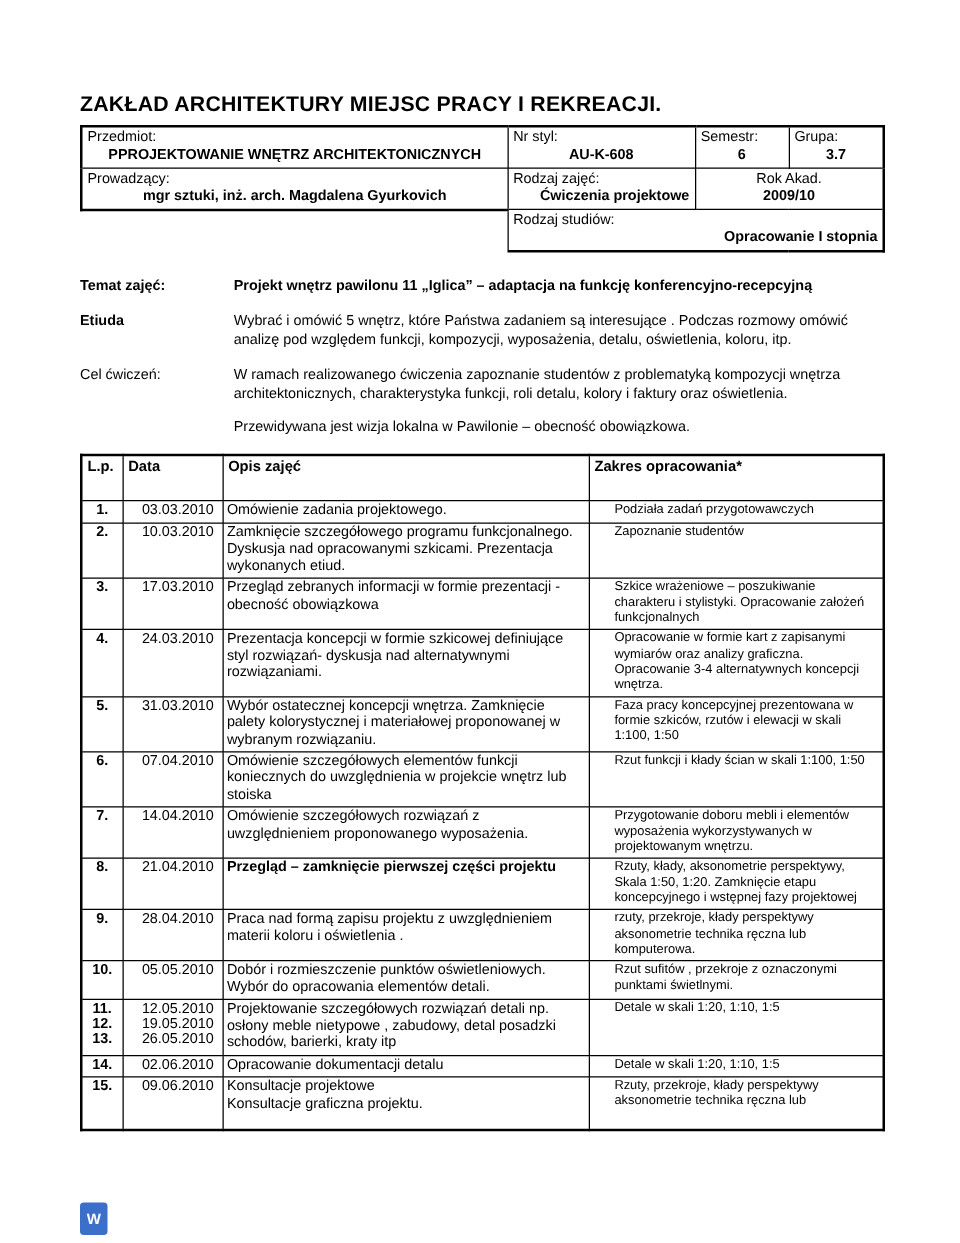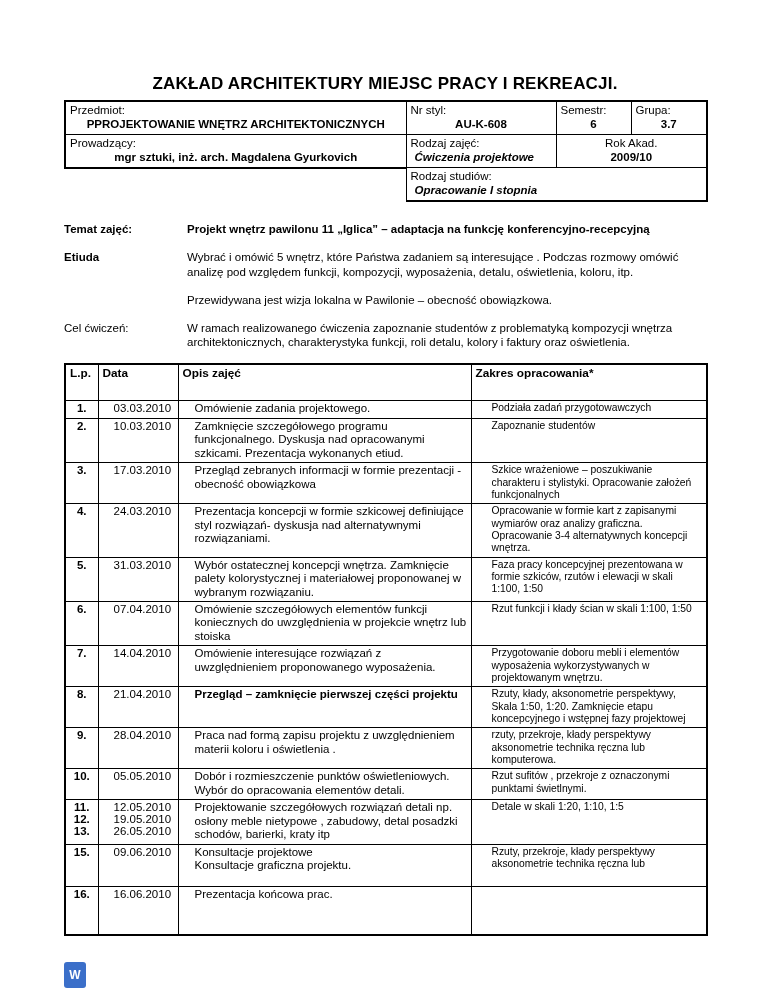--- a/index.html
+++ b/index.html
@@ -3,47 +3,47 @@
 <meta charset="utf-8">
 <style>
   html,body{margin:0;padding:0;}
   body{
     width:768px;height:994px;background:#ffffff;color:#000;
     font-family:"Liberation Sans","DejaVu Sans",sans-serif;
     position:relative;overflow:hidden;
   }
   .page{padding:74px 62px 0 64px;}
   .doc-title{
-    font-size:17px;font-weight:bold;text-align:center;
+    font-size:17px;font-weight:bold;text-align:left;
     letter-spacing:.2px;margin:0 0 6px 0;
   }
   
   table{border-collapse:collapse;table-layout:fixed;width:642px;}
   td{vertical-align:top;padding:1px 4px 2px 4px;}
   .info td{border:1px solid #000;font-size:11.5px;line-height:1.25;}
   .info .bt2{border-top-width:2px;} .info .bl2{border-left-width:2px;}
   .info .br2{border-right-width:2px;} .info .bb2{border-bottom-width:2px;}
   .info .phantom{border:none;}
   .cell-label{font-size:11.5px;}
   .cell-value{font-weight:bold;text-align:center;}
-  .cell-value.left{text-align:left;padding-left:4px;font-style:italic;}
+  .cell-value.left{text-align:right;padding-left:4px;}
   .rok-line{text-align:center;}
   
   .sections{margin-top:20px;}
   .section-row{display:flex;margin-bottom:13px;font-size:11.5px;line-height:1.3;}
   .section-label{width:106px;flex:0 0 106px;}
   .section-text{flex:1;padding-left:17px;}
   .bold{font-weight:bold;}
   
   .sched{margin-top:8px;border:2px solid #000;}
   .sched td{border:1px solid #000;}
   .sched .hdr td{font-weight:bold;font-size:11.8px;height:32px;}
   .lp{font-weight:bold;text-align:center;font-size:11.5px;white-space:pre-line;}
   .dt{font-size:11.5px;white-space:pre-line;padding-left:15px;}
-  .op{font-size:11.5px;line-height:1.17;white-space:pre-line;padding-left:16px;}
+  .op{font-size:11.5px;line-height:1.17;white-space:pre-line;padding-left:3px;}
   .zk{font-size:10.3px;line-height:1.2;padding-left:20px;}
   .sched tr.h38 td{height:38px;}
   .sched tr.h44 td{height:44px;}
   
   .doc-badge{
     position:absolute;left:64px;bottom:6px;width:22px;height:26px;
     border-radius:3px;display:flex;align-items:center;justify-content:center;
     color:#fff;font-size:12px;font-weight:bold;
   }
 </style>
@@ -107,26 +107,26 @@
   <div class="sections">
     <div class="section-row">
       <div class="section-label bold">Temat zajęć:</div>
       <div class="section-text bold">Projekt  wnętrz pawilonu 11 „Iglica” – adaptacja  na funkcję konferencyjno-recepcyjną</div>
     </div>
     <div class="section-row">
       <div class="section-label bold">Etiuda</div>
       <div class="section-text">Wybrać i omówić 5 wnętrz, które Państwa zadaniem są interesujące . Podczas rozmowy omówić analizę pod względem funkcji, kompozycji, wyposażenia, detalu, oświetlenia, koloru, itp.</div>
     </div>
     <div class="section-row">
+      <div class="section-label">Cel ćwiczeń:</div>
+      <div class="section-text">W ramach realizowanego ćwiczenia zapoznanie studentów z problematyką kompozycji wnętrza architektonicznych, charakterystyka funkcji, roli detalu, kolory i faktury oraz oświetlenia.</div>
+    </div>
+    <div class="section-row">
       <div class="section-label"></div>
       <div class="section-text">Przewidywana jest wizja lokalna w Pawilonie – obecność obowiązkowa.</div>
-    </div>
-    <div class="section-row">
-      <div class="section-label">Cel ćwiczeń:</div>
-      <div class="section-text">W ramach realizowanego ćwiczenia zapoznanie studentów z problematyką kompozycji wnętrza architektonicznych, charakterystyka funkcji, roli detalu, kolory i faktury oraz oświetlenia.</div>
     </div>
   </div>
 
   <table class="sched">
     <colgroup>
         <col style="width:33px">
         <col style="width:80px">
         <col style="width:293px">
         <col style="width:236px">
       </colgroup>
@@ -171,21 +171,21 @@
         </tr>
         <tr>
           <td class="lp">6.</td>
           <td class="dt">07.04.2010</td>
           <td class="op">Omówienie szczegółowych elementów funkcji koniecznych do uwzględnienia w projekcie wnętrz lub stoiska</td>
           <td class="zk">Rzut funkcji i kłady ścian w skali 1:100, 1:50</td>
         </tr>
         <tr>
           <td class="lp">7.</td>
           <td class="dt">14.04.2010</td>
-          <td class="op">Omówienie interesujące rozwiązań z uwzględnieniem proponowanego wyposażenia.</td>
+          <td class="op">Omówienie szczegółowych rozwiązań z uwzględnieniem proponowanego wyposażenia.</td>
           <td class="zk">Przygotowanie doboru mebli i elementów wyposażenia wykorzystywanych w projektowanym wnętrzu.</td>
         </tr>
         <tr>
           <td class="lp">8.</td>
           <td class="dt">21.04.2010</td>
           <td class="op bold">Przegląd – zamknięcie pierwszej części projektu</td>
           <td class="zk">Rzuty, kłady, aksonometrie perspektywy, Skala 1:50, 1:20. Zamknięcie etapu koncepcyjnego i wstępnej fazy projektowej</td>
         </tr>
         <tr>
           <td class="lp">9.</td>
@@ -202,31 +202,31 @@
         <tr>
           <td class="lp">11.
 12.
 13.</td>
           <td class="dt">12.05.2010
 19.05.2010
 26.05.2010</td>
           <td class="op">Projektowanie szczegółowych rozwiązań detali np. osłony meble nietypowe , zabudowy, detal posadzki schodów, barierki, kraty itp</td>
           <td class="zk">Detale w skali 1:20, 1:10, 1:5</td>
         </tr>
+        <tr>
+          <td class="lp">14.</td>
+          <td class="dt">02.06.2010</td>
+          <td class="op">Opracowanie dokumentacji detalu</td>
+          <td class="zk">Detale w skali 1:20, 1:10, 1:5</td>
+        </tr>
         <tr class="h38">
           <td class="lp">15.</td>
           <td class="dt">09.06.2010</td>
           <td class="op">Konsultacje projektowe
 Konsultacje graficzna projektu.</td>
           <td class="zk">Rzuty, przekroje, kłady perspektywy aksonometrie  technika ręczna lub</td>
         </tr>
-        <tr class="h44">
-          <td class="lp">16.</td>
-          <td class="dt">16.06.2010</td>
-          <td class="op">Prezentacja końcowa prac.</td>
-          <td class="zk"></td>
-        </tr>
       </tbody>
   </table>
 
 </div>
 
 <div class="doc-badge" style="background: rgb(59, 111, 201);">W</div>
 
 </body></html>

